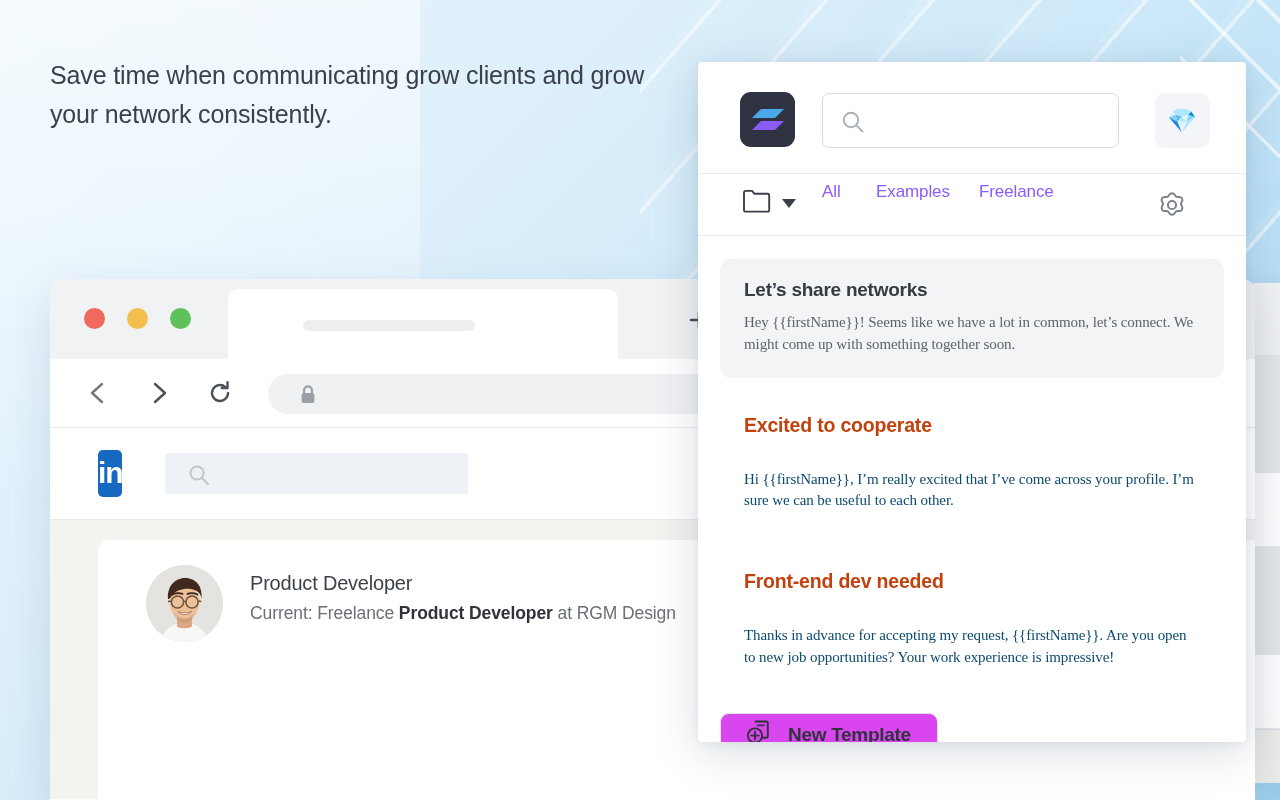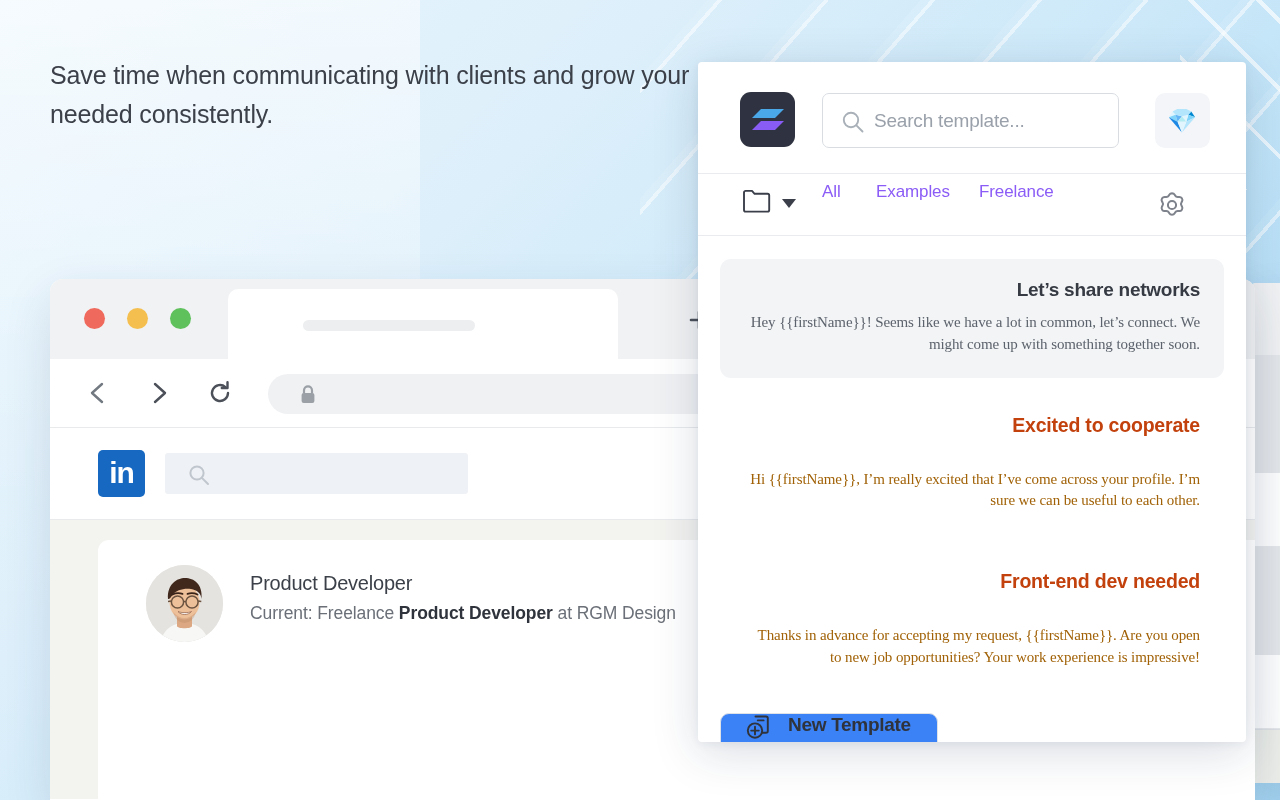--- a/index.html
+++ b/index.html
@@ -114,21 +114,21 @@
   #lock { position: absolute; left: 30px; top: 10px; }
 
   
   #page {
     position: relative; height: 372px; background: #ffffff;
   }
   #ln-bar {
     height: 92px; position: relative; border-bottom: 1px solid #e8eaec; background: #fff;
   }
   #ln-logo {
-    position: absolute; left: 48px; top: 22px; width: 47px; height: 47px;
+    position: absolute; left: 48px; top: 22px; width: 24px; height: 47px;
     background: #1668c1; border-radius: 5px;
     color: #fff; font-weight: 700; font-size: 30px; line-height: 46px; text-align: center;
     letter-spacing: -1px; font-family: "Liberation Sans", sans-serif;
   }
   #ln-search {
     position: absolute; left: 115px; top: 25px; width: 303px; height: 41px;
     background: #eef1f5; border-radius: 3px;
   }
   #ln-search-ic { position: absolute; left: 23px; top: 11px; color: #c0c6cd; }
   #page-body { background: #f3f3f0; height: 279px; position: relative; }
@@ -190,54 +190,54 @@
   .ptab {
     position: absolute; top: 8px; font-size: 17px; color: #8b5cf6; letter-spacing: -.1px;
   }
   #ptab-0 { left: 124px; }
   #ptab-1 { left: 178px; }
   #ptab-2 { left: 281px; }
   #gear-wrap { position: absolute; left: 458px; top: 15px; }
 
   #tpl-list { padding: 23px 22px 0 22px; }
   .tpl {
-    padding: 20px 24px 22px 24px; border-radius: 11px; margin-bottom: 4px; text-align: right;
+    padding: 20px 24px 22px 24px; border-radius: 11px; margin-bottom: 4px;
   }
   .tpl.active { background: #f2f4f6; }
   .tpl h3 {
     font-size: 19px; font-weight: 700; color: #363a43; letter-spacing: -.25px;
     margin-bottom: 11px;
   }
   .tpl.dim h3 { color: #c2410c; font-weight: 700; font-size: 19.5px; letter-spacing: -.2px;}
   .tpl p {
     font-size: 15px; line-height: 1.45; color: #5d636c; letter-spacing: -.1px; font-family: Liberation Serif, serif;
   }
-  .tpl.dim p { color: #a16207; margin-top: 32px; }
+  .tpl.dim p { color: #0c4a6e; margin-top: 32px; }
   .tpl.gap { margin-top: 16px; }
 
   #new-tpl-wrap { padding: 18px 22px 0 22px; }
   #new-tpl {
-    display: inline-flex; gap: 16px;
+    display: inline-flex; align-items: center; gap: 16px;
     height: 53px; padding: 0 26px 8px 24px;
-    border: 1px solid #dfe2e6; border-radius: 9px; background: #3b82f6;
+    border: 1px solid #dfe2e6; border-radius: 9px; background: #d946ef;
     font-size: 19px; font-weight: 700; color: #2f333b; letter-spacing: -.3px;
     cursor: pointer; font-family: "Liberation Sans", sans-serif;
   }
 </style>
 </head>
 <body>
 
 <div id="bg">
   <div id="bg-stripes"></div>
   <div id="bg-stripes2"></div>
   <div id="bg-left-fade"></div>
 </div>
 
 <div id="hero">
-  <p>Save time when communicating with clients and grow your needed consistently.</p>
+  <p>Save time when communicating grow clients and grow your network consistently.</p>
 </div>
 
 <div class="ghost-browser" id="ghost-b">
   <div class="ghost-chrome"></div>
   <div class="ghost-block"></div>
   <div class="ghost-row"></div>
   <div class="ghost-block2"></div>
   <div class="ghost-row"></div>
   <div class="ghost-block3"></div>
 </div>
@@ -345,21 +345,20 @@
       </svg>
     </div>
 
     <div id="search-wrap">
       <span id="search-ic">
         <svg width="24" height="24" viewBox="0 0 24 24">
           <circle cx="10" cy="10" r="7.2" fill="none" stroke="#a9b0b8" stroke-width="1.9"></circle>
           <path d="M15.4 15.4 L21.5 21.5" stroke="#a9b0b8" stroke-width="1.9" stroke-linecap="round"></path>
         </svg>
       </span>
-      <input id="search-input" type="text" placeholder="Search template..." style="">
     </div>
 
     <div id="gem-btn">💎</div>
   </div>
 
   <div id="panel-tabs">
     <div id="folder-btn">
       <span>
         <svg width="30" height="26" viewBox="0 0 30 26">
           <path d="M2 22 V4.5 a1.6 1.6 0 0 1 1.6 -1.6 H10 l2.6 2.9 H25.6 a1.6 1.6 0 0 1 1.6 1.6 V22 a1.6 1.6 0 0 1 -1.6 1.6 H3.6 A1.6 1.6 0 0 1 2 22 Z" fill="none" stroke="#3b3f4a" stroke-width="1.9" stroke-linejoin="round"></path>

